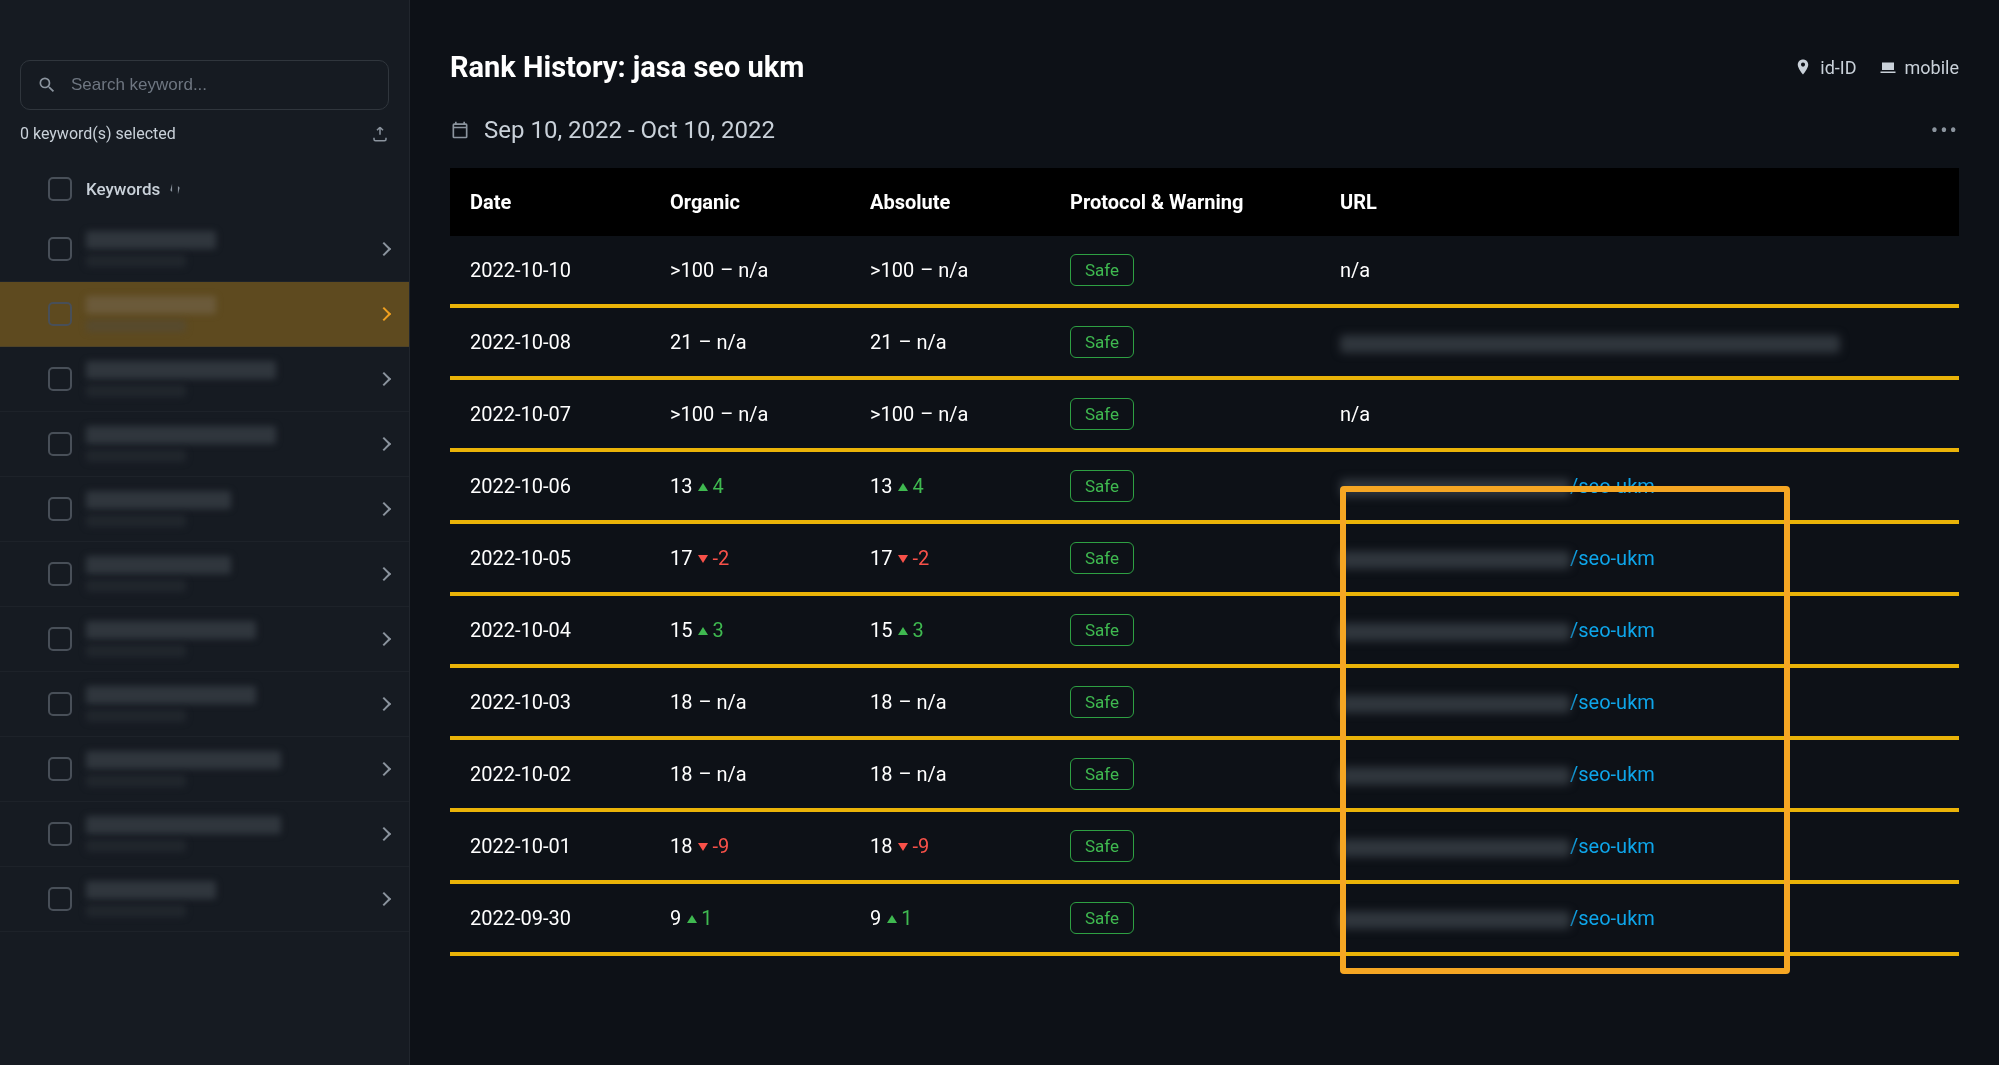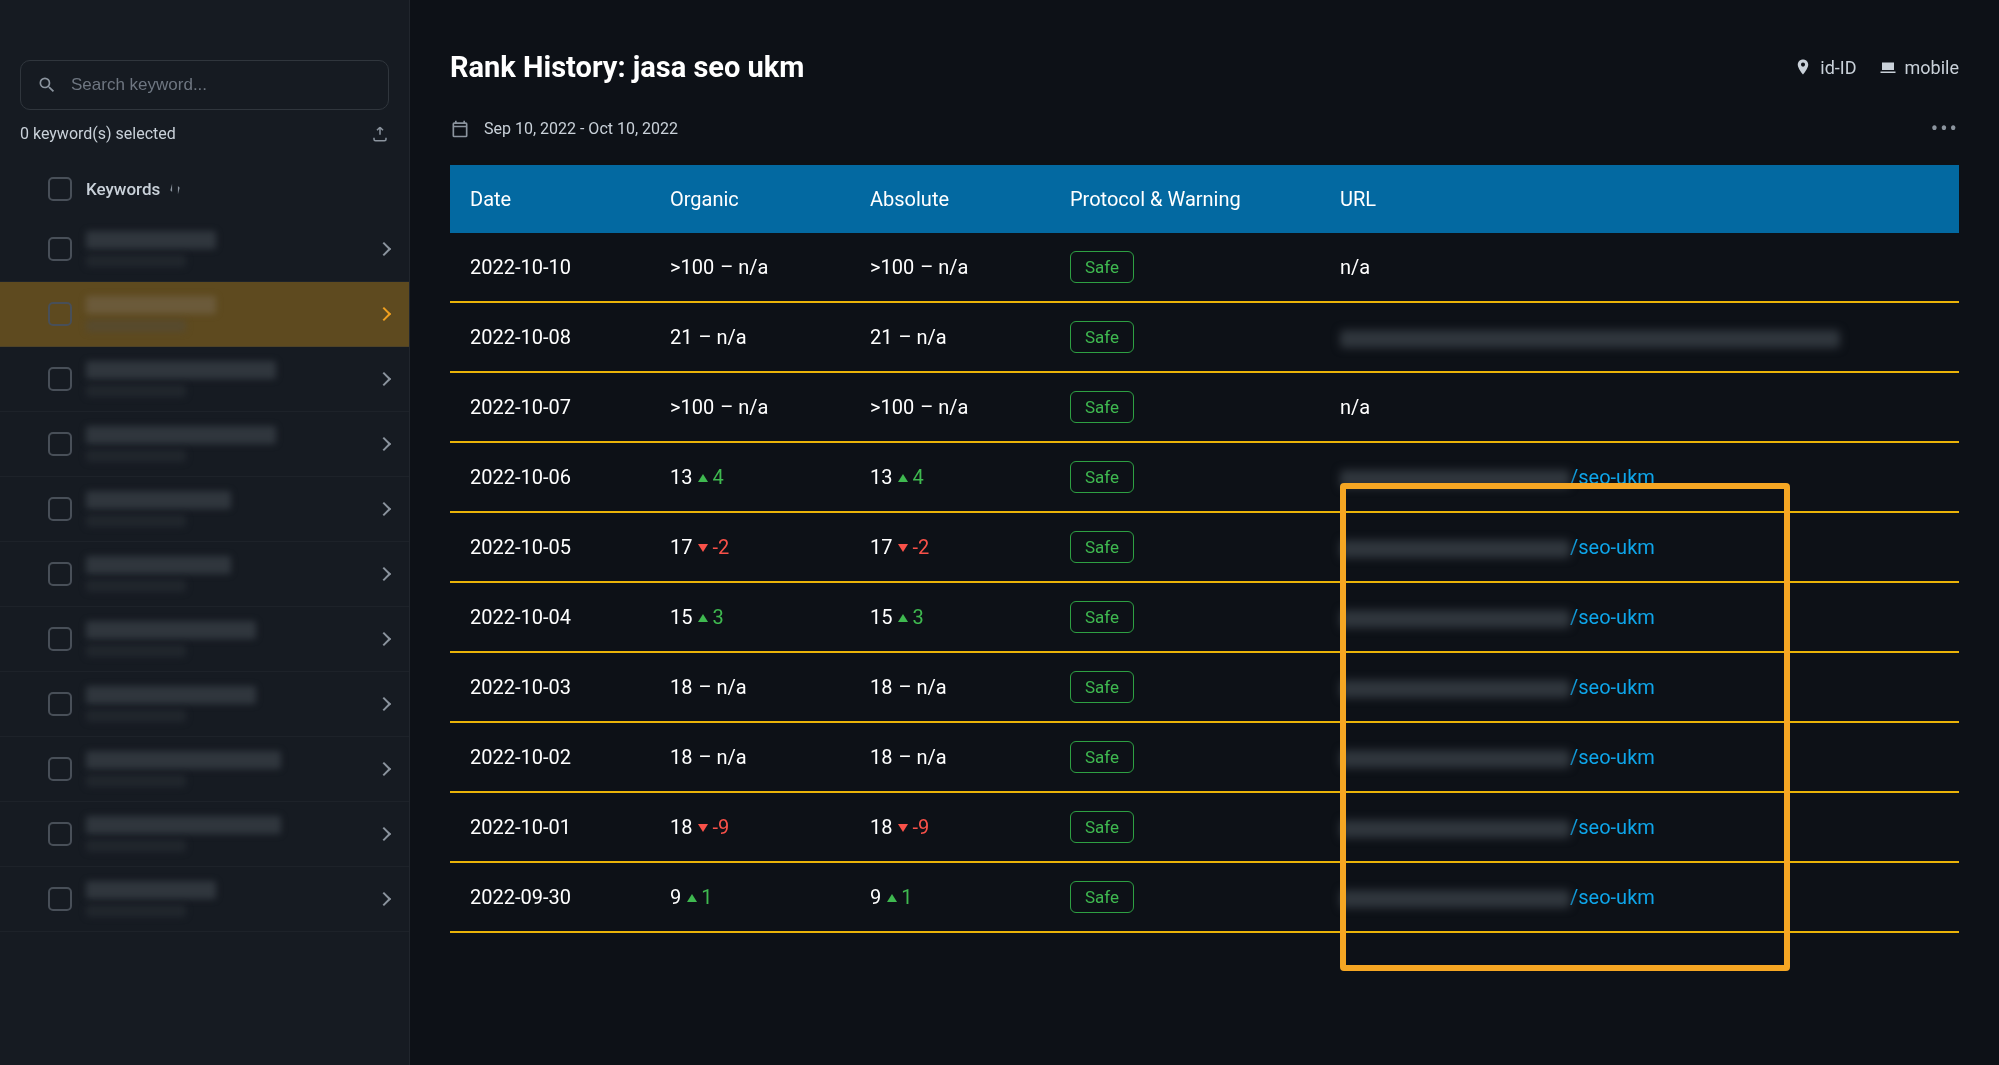--- a/index.html
+++ b/index.html
@@ -125,37 +125,37 @@
 .meta-tags { display: flex; gap: 22px; align-items: center; color: #c9d1d9; font-size: 18px; }
 .meta-tag { display: flex; align-items: center; gap: 8px; }
 .pin-svg, .device-svg { width: 18px; height: 18px; fill: #c9d1d9; }
 .date-row {
   display: flex;
   justify-content: space-between;
   align-items: center;
   margin-top: 32px;
   margin-bottom: 24px;
 }
-.date-range { display: flex; align-items: center; gap: 14px; font-size: 16px; color: #c9d1d9; }
+.date-range { display: flex; align-items: center; gap: 14px; font-size: 24px; color: #c9d1d9; }
 .cal-svg { width: 20px; height: 20px; fill: #8b949e; }
 .more-dots { font-size: 22px; color: #8b949e; letter-spacing: 2px; cursor: pointer; }
 
 .table-container { flex: 1; overflow: hidden; position: relative; }
 table { width: 100%; border-collapse: collapse; }
 thead th {
   text-align: left;
   padding: 22px 20px;
-  background: #0369a1;
+  background: #000000;
   font-size: 20px;
-  font-weight: 400;
+  font-weight: 700;
   color: #ffffff;
 }
 tbody td {
   padding: 18px 20px;
-  border-bottom: 2px solid #eab308;
+  border-bottom: 4px solid #eab308;
   font-size: 20px;
   color: #ffffff;
   vertical-align: middle;
 }
 .col-date { width: 200px; }
 .col-org { width: 200px; }
 .col-abs { width: 200px; }
 .col-prot { width: 270px; }
 .rank-val { color: #ffffff; }
 .rank-delta { color: #ffffff; margin-left: 6px; }

